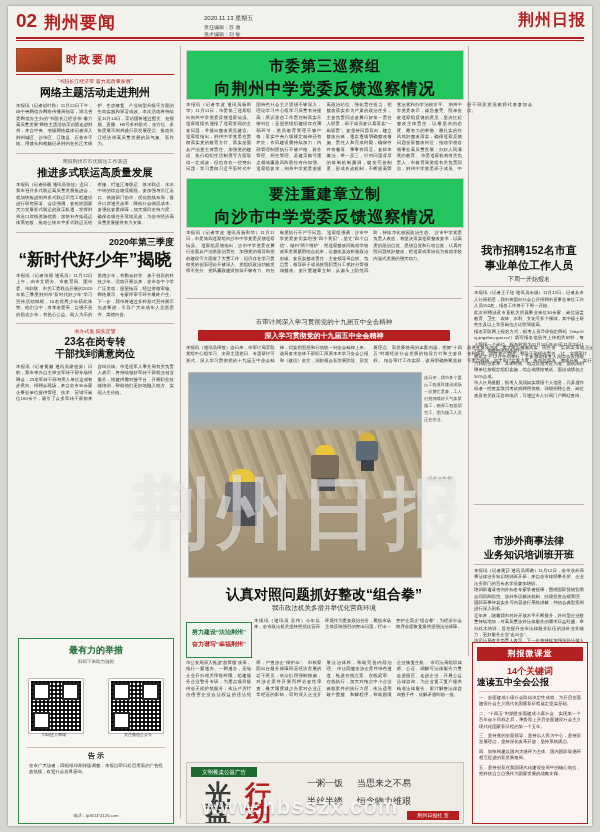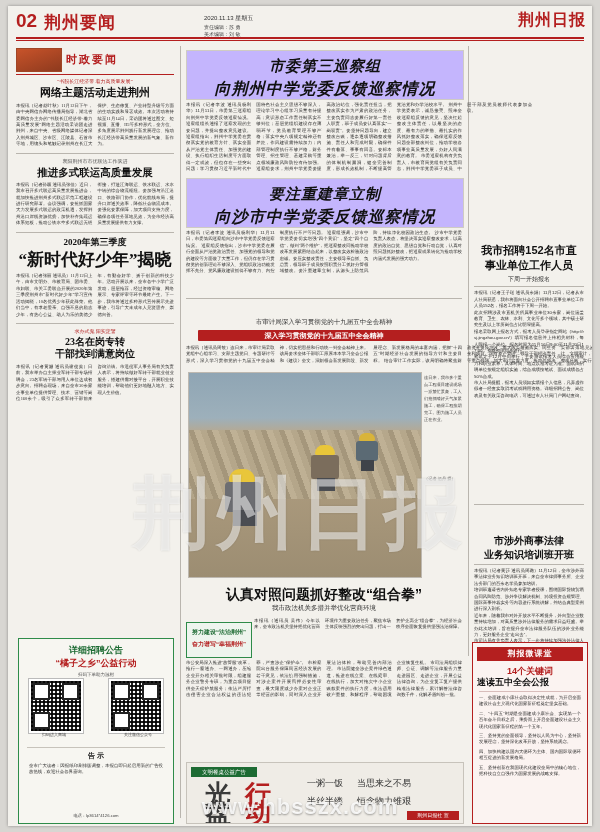--- a/index.html
+++ b/index.html
@@ -26,21 +26,21 @@
   .sub{font-size:6px;color:#333;text-align:center;line-height:1.3;}
   .body{font-size:4.4px;line-height:6.4px;color:#2b2b2b;text-align:justify;
         -webkit-hyphens:auto;hyphens:auto;word-break:break-all;}
   .body.p2{column-count:2;column-gap:5px;}
   .body.p3{column-count:3;column-gap:5px;}
   .body.p4{column-count:4;column-gap:5px;}
 
   .redbar{background:#b41f1f;color:#fff;text-align:center;font-weight:bold;}
 
   
-  .bannerbox{position:absolute;background:#c4b5fd;border:1px solid #cfcbc3;font-style:italic;}
+  .bannerbox{position:absolute;background:#22c55e;border:1px solid #cfcbc3;}
   .bighead{font-size:15px;font-weight:bold;color:#111;text-align:center;line-height:1.3;letter-spacing:1px;}
 
   
   .photo{position:absolute;overflow:hidden;border:1px solid #bdb8b0;}
   .cap{position:absolute;font-size:4.2px;color:#444;line-height:6px;}
 
   
   .qr{background:
       repeating-linear-gradient(0deg,#222 0 2px,#fff 2px 4px),
       repeating-linear-gradient(90deg,#222 0 2px,transparent 2px 4px);
@@ -70,56 +70,55 @@
       <div>美术编辑：刘 敏</div>
     </div>
     <div class="mast-logo">荆州日报</div>
     <div class="mast-rule"></div>
     <div class="mast-rule2"></div>
   </div>
 
   <div class="vrule" style="left:172px;top:40px;height:772px;"></div>
   <div class="vrule" style="left:460px;top:40px;height:610px;"></div>
 
-  <div class="col" style="left:8px;top:42px;width:158px;font-family:Liberation Serif, serif;">
+  <div class="col" style="left:8px;top:42px;width:158px;">
 
     <div style="position:relative;height:26px;border-bottom:1px solid #b41f1f;margin-bottom:3px;">
       <div style="position:absolute;left:0;top:0;width:44px;height:22px;background:linear-gradient(160deg,#c8532a,#8e3a1e);border:1px solid #a04526;"></div>
       <div style="position:absolute;left:50px;top:4px;font-size:11px;font-weight:bold;color:#b41f1f;letter-spacing:2px;">时政要闻</div>
     </div>
 
     <div style="font-size:5px;color:#b41f1f;text-align:center;margin:2px 0 2px;">“书脱长江经济带  着力高质量发展”</div>
 
     <div class="hl" style="font-size:11px;margin:1px 0 3px;">网络主题活动走进荆州</div>
 
     <div class="body p2">本报讯（记者赵叶秋）11月12日下午，由中央网信办网络传播局指导，湖北省委网信办主办的“书脱长江经济带·着力高质量发展”网络主题活动采访团走进荆州，来自中央、省级网络媒体记者深入荆州城区、沙市区、江陵县、石首市等地，用镜头和笔触记录荆州在长江大保护、生态修复、产业转型升级等方面的生动实践和显著成效。本次活动将持续至11月14日，采访团将通过图文、短视频、直播、H5等多种形式，全方位、多角度展示荆州践行新发展理念、推动长江经济带高质量发展的新气象、新作为。</div>
 
     <div class="hrule" style="position:relative;margin:5px 0 4px;width:100%;"></div>
 
     <div style="font-size:5px;color:#555;text-align:center;">襄阳荆州市市优联法工作落进</div>
     <div class="hl" style="font-size:10.5px;margin:2px 0 3px;">推进多式联运高质量发展</div>
     <div class="body p2">本报讯（记者孙颖 通讯员张佳）近日，我市召开多式联运高质量发展推进会，就加快推进荆州多式联运示范工程建设进行研究部署。会议强调，要抢抓国家大力发展多式联运的政策机遇，发挥荆州港口岸线资源优势，加快补齐集疏运体系短板，推动公铁水空多式联运无缝衔接，打造江海联运、铁水联运、水水中转的综合物流枢纽。要加强与沿江港口、铁路部门协作，优化航线布局，提升口岸通关效率，降低社会物流成本。要强化要素保障，加大项目支持力度，确保各项任务落地见效，为全市经济高质量发展提供有力支撑。</div>
 
     <div class="hrule" style="position:relative;margin:5px 0 4px;width:100%;"></div>
 
-    <div class="hl" style="font-size:9px;margin:1px 0 0;">2020年第三季度</div>
+    <div class="hl" style="font-size:9px;margin:1px 0 0;text-align:right;">2020年第三季度</div>
     <div class="hl" style="font-size:17px;margin:1px 0 3px;">“新时代好少年”揭晓</div>
     <div class="body p2">本报讯（记者张丽 通讯员）11月12日上午，由市文明办、市教育局、团市委、市妇联、市关工委联合开展的2020年第三季度荆州市“新时代好少年”学习宣传活动揭晓，10名优秀少年获此殊荣。他们当中，有孝老爱亲、自强不息的励志少年，有热心公益、助人为乐的美德少年，有勤奋好学、勇于创新的科技少年。活动开展以来，全市各中小学广泛发动，层层推荐，经过资格审核、网络展示、专家评审等环节最终产生。下一步，我市将通过多种形式宣传展示先进事迹，引导广大未成年人见贤思齐、崇德向善。</div>
 
     <div class="hrule" style="position:relative;margin:5px 0 4px;width:100%;"></div>
 
     <div style="font-size:5px;color:#b41f1f;text-align:center;">求办式鬼 阳实定警</div>
     <div class="hl" style="font-size:10px;margin:2px 0 0;">23名在岗专转</div>
     <div class="hl" style="font-size:10px;margin:0 0 3px;">干部找到满意岗位</div>
     <div class="body p2">本报讯（记者黄姗 通讯员谢俊英）日前，我市举办自主择业军转干部专场招聘会，23名军转干部与用人单位达成初步意向。招聘会现场，来自全市30余家企事业单位提供管理、技术、营销等岗位160余个，吸引了众多军转干部前来咨询洽谈。市退役军人事务局有关负责人表示，将持续做好军转干部就业创业服务，搭建供需对接平台，开展职业技能培训，帮助他们更好地融入地方、实现人生价值。</div>
   </div>
 
   <div style="position:absolute;left:10px;top:632px;width:154px;height:184px;border:1px solid #2e8b49;background:#f7f6f1;">
-    <div style="margin-top:5px;text-align:center;font-size:9px;font-weight:bold;color:#1d6b33;">详细招聘公告</div>
-    <div style="text-align:center;font-size:9px;font-weight:bold;color:#b41f1f;">“橘子之乡”公益行动</div>
+    <div style="margin-top:5px;text-align:center;font-size:9px;font-weight:bold;color:#1d6b33;">最有力的举措</div>
     <div style="text-align:center;font-size:4.5px;color:#555;margin-top:2px;">扫码下单助力温柑</div>
 
     <div style="position:absolute;left:10px;top:40px;width:50px;height:50px;" class="qr">
       <div class="fin" style="left:2px;top:2px;"></div>
           <div class="fin" style="right:2px;top:2px;"></div>
           <div class="fin" style="left:2px;bottom:2px;"></div>
     </div>
     <div style="position:absolute;right:10px;top:40px;width:50px;height:50px;" class="qr">
       <div class="fin" style="left:2px;top:2px;"></div>
           <div class="fin" style="right:2px;top:2px;"></div>

